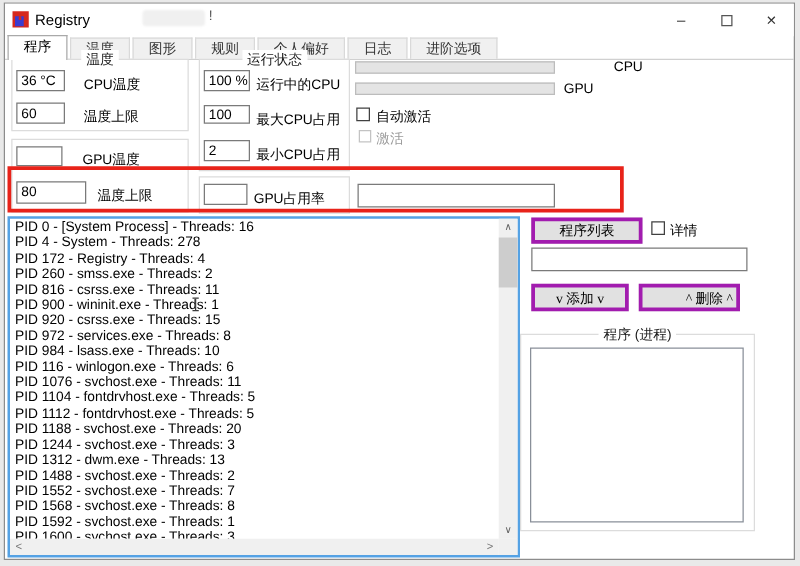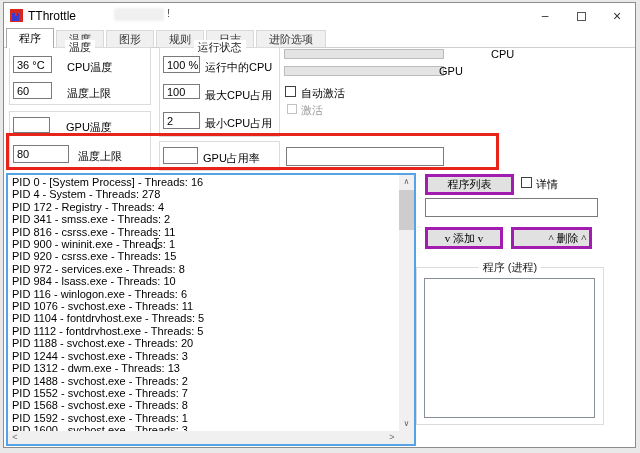--- a/index.html
+++ b/index.html
@@ -80,41 +80,42 @@
 </head>
 <body>
 
 <div class="window">
 
   <div class="titlebar">
     <div class="app-icon">
       <div class="inner"></div>
       <div class="notch"></div>
     </div>
-    <span class="title-text">TThrottle</span>
+    <span class="title-text">Registry</span>
     <div class="watermark"></div>
     <span class="watermark-mark">!</span>
     <div class="win-controls">
       <div class="win-btn">
         <span>–</span>
       </div>
       <div class="win-btn">
         <span class="maximize-glyph"></span>
       </div>
       <div class="win-btn" style="font-size:14px;">
         <span>×</span>
       </div>
     </div>
   </div>
 
   <div class="tabstrip">
       <div class="tab selected">程序</div>
       <div class="tab">温度</div>
       <div class="tab">图形</div>
       <div class="tab">规则</div>
+      <div class="tab">个人偏好</div>
       <div class="tab">日志</div>
       <div class="tab">进阶选项</div>
     </div>
 
   <div class="groupbox" style="left:5px;top:44px;width:142px;height:58px;">
     <span class="gtitle">温度</span>
   </div>
   <input class="field" style="left: 9px; top: 53px; width: 39px; height: 17px;" value="36 °C">
   <span class="flabel" style="left:63px;top:57px;">CPU温度</span>
   <input class="field" style="left: 9px; top: 79px; width: 39px; height: 17px;" value="60">
@@ -137,35 +138,35 @@
   <span class="flabel" style="left:201px;top:113px;">最小CPU占用</span>
 
   <div class="groupbox" style="left:155px;top:138px;width:121px;height:30px;"></div>
   <input class="field" style="left: 159px; top: 144px; width: 35px; height: 17px;" value="">
   <span class="flabel" style="left:199px;top:148px;">GPU占用率</span>
   <input class="field" style="left: 282px; top: 144px; width: 158px; height: 19px;" value="">
 
   <div class="pbar" style="left:280px;top:46px;"></div>
   <span class="pbar-label" style="left:447px;top:45px;margin-left:40px;">CPU</span>
   <div class="pbar" style="left:280px;top:63px;"></div>
-  <span class="pbar-label" style="left:435px;top:62px;">GPU</span>
+  <span class="pbar-label" style="left:447px;top:62px;">GPU</span>
 
   <div class="checkbox" style="left:281px;top:83px;"></div>
   <span class="cb-label" style="left:297px;top:83px;">自动激活</span>
   <div class="checkbox disabled" style="left:283px;top:101px;width:10px;height:10px;"></div>
   <span class="cb-label disabled" style="left:297px;top:100px;">激活</span>
 
   <div class="red-annotation"></div>
 
   <div class="proc-listbox">
     <div class="proc-items">
         <div class="proc-item">PID 0 - [System Process] - Threads: 16</div>
         <div class="proc-item">PID 4 - System - Threads: 278</div>
         <div class="proc-item">PID 172 - Registry - Threads: 4</div>
-        <div class="proc-item">PID 341 - smss.exe - Threads: 2</div>
+        <div class="proc-item">PID 260 - smss.exe - Threads: 2</div>
         <div class="proc-item">PID 816 - csrss.exe - Threads: 11</div>
         <div class="proc-item">PID 900 - wininit.exe - Threads: 1</div>
         <div class="proc-item">PID 920 - csrss.exe - Threads: 15</div>
         <div class="proc-item">PID 972 - services.exe - Threads: 8</div>
         <div class="proc-item">PID 984 - lsass.exe - Threads: 10</div>
         <div class="proc-item">PID 116 - winlogon.exe - Threads: 6</div>
         <div class="proc-item">PID 1076 - svchost.exe - Threads: 11</div>
         <div class="proc-item">PID 1104 - fontdrvhost.exe - Threads: 5</div>
         <div class="proc-item">PID 1112 - fontdrvhost.exe - Threads: 5</div>
         <div class="proc-item">PID 1188 - svchost.exe - Threads: 20</div>

